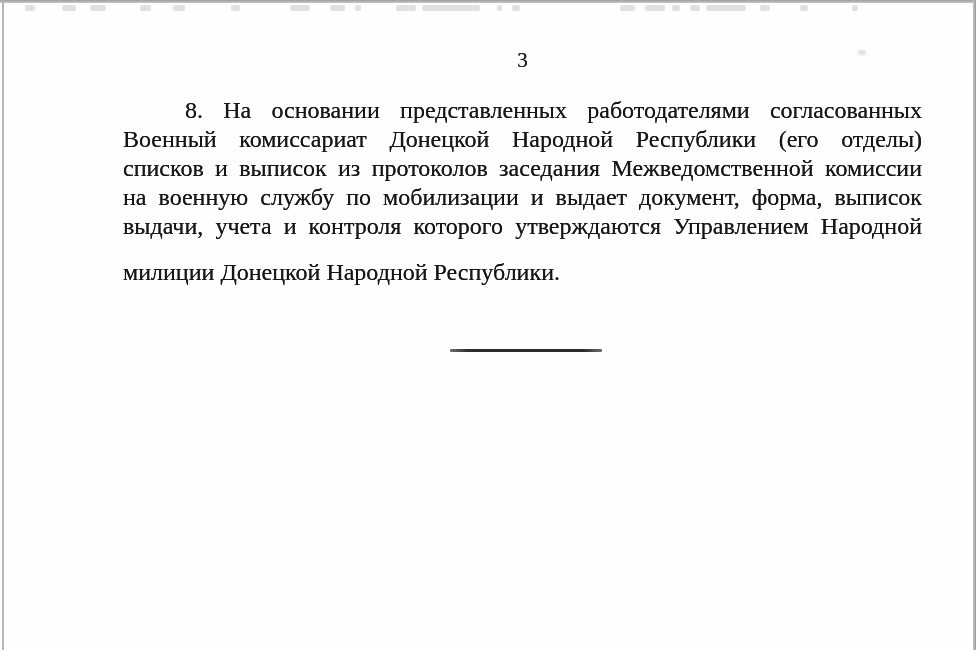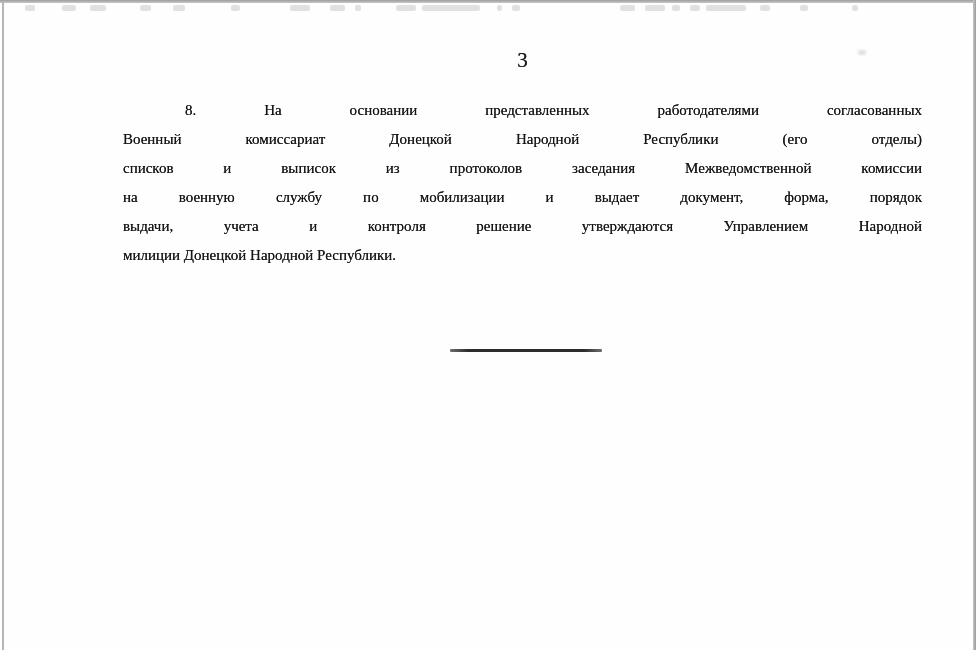--- a/index.html
+++ b/index.html
@@ -44,33 +44,33 @@
     left: 123px; width: 799px; top: 48px; height: 28px;
     text-align: center;
     font-size: 21px;
     color: #1d1d1d;
     text-shadow: 0 0 0.5px rgba(0,0,0,0.75);
   }
   .paragraph {
     position: absolute;
     left: 123px; width: 799px; top: 96px;
     color: #161616;
-    font-size: 15px;
+    font-size: 24px;
     line-height: 29px;
     text-shadow: 0 0 0.6px rgba(0,0,0,0.8);
   }
   .line {
     height: 29px;
     white-space: nowrap;
     text-align: justify;
     text-align-last: justify;
     overflow: visible;
   }
   .line.indent { padding-left: 62px; }
-  .line.last { text-align: right; text-align-last: left; }
+  .line.last { text-align: right; text-align-last: left; margin-top: 17px; }
   .separator-rule {
     position: absolute;
     left: 450px; top: 349px;
     width: 152px; height: 2.5px;
     background: linear-gradient(to right, #6f6f6f, #2c2c2c 12%, #2c2c2c 88%, #6f6f6f);
     border-radius: 1px;
   }
   .smudge {
     position: absolute; left: 858px; top: 50px; width: 8px; height: 5px;
     background: #bdbdbd; opacity: 0.45; filter: blur(1px); border-radius: 2px;
@@ -111,20 +111,20 @@
   </div>
 
   <div class="smudge"></div>
 
   <div class="page-number">3</div>
 
   <div class="paragraph">
     <div class="line indent">8. На основании представленных работодателями согласованных</div>
     <div class="line">Военный комиссариат Донецкой Народной Республики (его отделы)</div>
     <div class="line">списков и выписок из протоколов заседания Межведомственной комиссии</div>
-    <div class="line">на военную службу по мобилизации и выдает документ, форма, порядок</div>
-    <div class="line">выдачи, учета и контроля решение утверждаются Управлением Народной</div>
+    <div class="line">на военную службу по мобилизации и выдает документ, форма, выписок</div>
+    <div class="line">выдачи, учета и контроля которого утверждаются Управлением Народной</div>
     <div class="line last">милиции Донецкой Народной Республики.</div>
   </div>
 
   <div class="separator-rule"></div>
 
 </div>
 
 </body></html>

